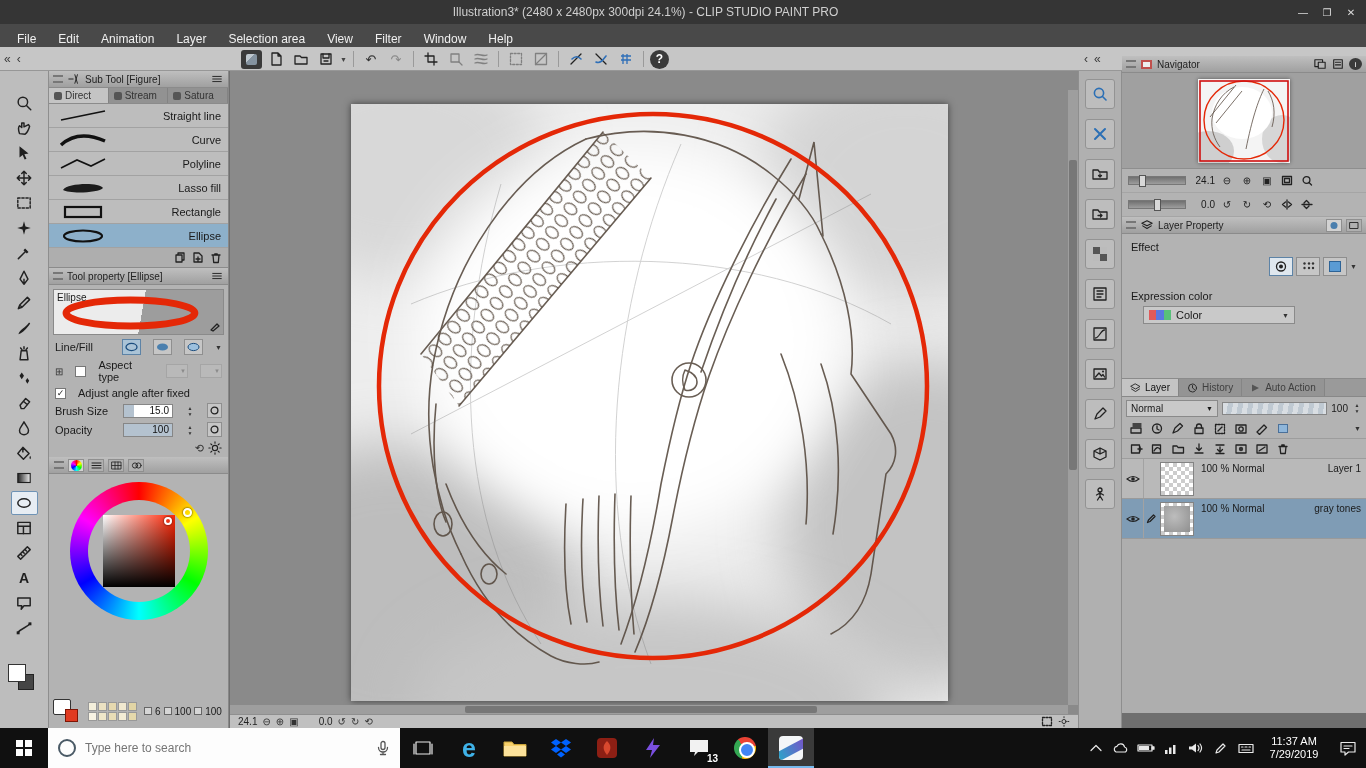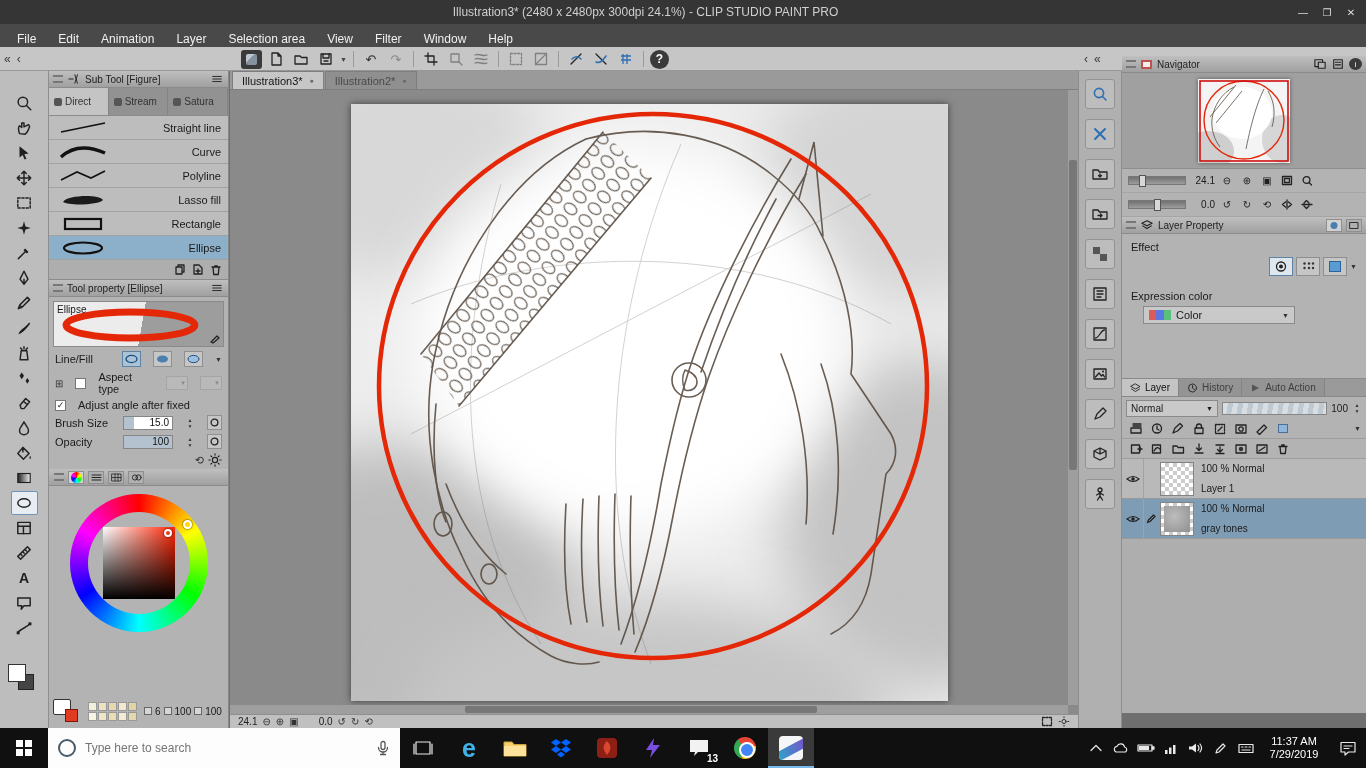--- a/index.html
+++ b/index.html
@@ -34,21 +34,21 @@
 .tool .glyphA{font-size:14px;font-weight:bold;color:#1f1f1f}
 .ts-colors{position:absolute;left:8px;bottom:34px;width:30px;height:30px}
 .swback{position:absolute;left:10px;top:10px;width:16px;height:16px;background:#454545;border:1px solid #222}
 .swfront{position:absolute;left:0;top:0;width:18px;height:18px;background:#fff;border:1px solid #333}
 
 .left-panels{position:absolute;left:49px;top:71px;width:180px;height:657px;background:#b3b3b3;border-right:1px solid #888;display:flex;flex-direction:column}
 .panel-header{height:17px;background:linear-gradient(#bfbfbf,#a0a0a0);border-bottom:1px solid #8b8b8b;display:flex;align-items:center;gap:4px;padding:0 4px;font-size:10px;color:#222;flex:none}
 .ph-grip{width:10px;height:8px;border-top:2px solid #777;border-bottom:2px solid #777}
 .ph-title{flex:1;white-space:nowrap;overflow:hidden}
 .ph-ic{width:14px;height:12px}
-.subtool-tabs{display:flex;height:28px;background:#a21caf;border-bottom:1px solid #8b8b8b;flex:none}
+.subtool-tabs{display:flex;height:16px;background:#a21caf;border-bottom:1px solid #8b8b8b;flex:none}
 .st-tab{flex:1;display:flex;align-items:center;gap:3px;padding:0 5px;font-size:10px;background:#929292;color:#333;border-right:1px solid #838383;overflow:hidden;white-space:nowrap}
 .st-tab.active{background:#c4c4c4}
 .st-dot{width:8px;height:8px;background:#555;border-radius:2px;flex:none}
 .st-row{height:24px;display:flex;align-items:center;border-bottom:1px solid #a2a2a2;background:#bdbdbd;padding:0 7px;flex:none}
 .st-row.selected{background:#8db0ca}
 .st-prev{width:56px;height:16px;flex:none}
 .st-label{flex:1;text-align:right;font-size:11px}
 .st-footer{height:20px;display:flex;justify-content:flex-end;align-items:center;gap:4px;padding:0 5px;background:#aeaeae;border-bottom:1px solid #8b8b8b;flex:none}
 
 .tp-preview{height:46px;margin:4px 4px 2px;background:linear-gradient(100deg,#ececec 0 52%,#9d9d9d 52%);border:1px solid #8a8a8a;position:relative;flex:none}
@@ -130,21 +130,21 @@
 .op-slider{flex:1;height:13px;border:1px solid #868686;background:repeating-linear-gradient(100deg,#d9dee3 0 5px,#bfc9d2 5px 10px);position:relative}
 .mi-row{height:20px;display:flex;align-items:center;gap:3px;padding:0 5px;border-bottom:1px solid #9d9d9d;flex:none}
 .mi{width:18px;height:16px;display:flex;align-items:center;justify-content:center}
 .layer-list{flex:1;background:#aeaeae;overflow:hidden}
 .layer-row{height:40px;display:flex;align-items:stretch;background:#b9b9b9;border-bottom:1px solid #9a9a9a}
 .layer-row.selected{background:#7f9cb5}
 .lr-eye{width:22px;display:flex;align-items:center;justify-content:center;border-right:1px solid #a2a2a2;flex:none}
 .lr-mark{width:14px;display:flex;align-items:center;justify-content:center;flex:none}
 .lr-thumb{width:34px;height:34px;margin:3px 2px;border:1px solid #838383;background:#fff;flex:none;position:relative}
 .checker{background-color:#fff;background-image:linear-gradient(45deg,#ccc 25%,transparent 25%,transparent 75%,#ccc 75%),linear-gradient(45deg,#ccc 25%,transparent 25%,transparent 75%,#ccc 75%);background-size:8px 8px;background-position:0 0,4px 4px}
-.lr-text{flex:1;padding:4px 5px;display:flex;flex-direction:column;justify-content:space-between;font-size:10px}
+.lr-text{flex:1;padding:4px 5px;display:flex;justify-content:space-between;font-size:10px}
 
 .taskbar{position:absolute;left:0;bottom:0;right:0;height:40px;background:#101010;display:flex;align-items:stretch;color:#fff}
 .tb-start{width:48px;display:flex;align-items:center;justify-content:center}
 .winlogo{width:16px;height:16px;display:grid;grid-template-columns:7px 7px;grid-template-rows:7px 7px;gap:2px}
 .winlogo i{background:#fdfdfd;display:block}
 .tb-search{width:352px;background:#fdfdfd;display:flex;align-items:center;gap:9px;padding:0 10px;color:#555}
 .cortana{width:18px;height:18px;border-radius:50%;border:2.5px solid #4a5a66;flex:none}
 .tb-search input{border:none;outline:none;background:transparent;font-size:12px;flex:1;font-family:"Liberation Sans",sans-serif;color:#333}
 .tb-app{width:46px;display:flex;align-items:center;justify-content:center;position:relative}
 .tb-app.active{background:#3a3a3a;box-shadow:inset 0 -2px 0 #76b9ed}
@@ -622,30 +622,20 @@
           <span>100</span>
         <span class="chip"></span>
           <span>100</span>
       </span>
       <span class="ring-ic"></span>
     </div>
   </div>
 </div>
 
 <div class="canvas-area">
-  <div class="doc-tabs">
-    <div class="doc-tab active">
-      <span>Illustration3*</span>
-      <span class="tab-dot">●</span>
-    </div>
-    <div class="doc-tab">
-      <span>Illustration2*</span>
-      <span class="tab-dot">●</span>
-    </div>
-  </div>
   <div class="viewport">
     <div class="canvas-img">
       <svg width="100%" height="100%" viewBox="0 0 597 597">
         <defs>
           <filter id="b30" x="-50%" y="-50%" width="200%" height="200%">
               <feGaussianBlur stdDeviation="28"></feGaussianBlur>
             </filter>
           <pattern id="scales" width="15" height="19" patternUnits="userSpaceOnUse" patternTransform="rotate(-52)">
             <ellipse cx="7.5" cy="9.5" rx="5" ry="7" fill="none" stroke="#574a3f" stroke-width="1.2"></ellipse>
           </pattern>

